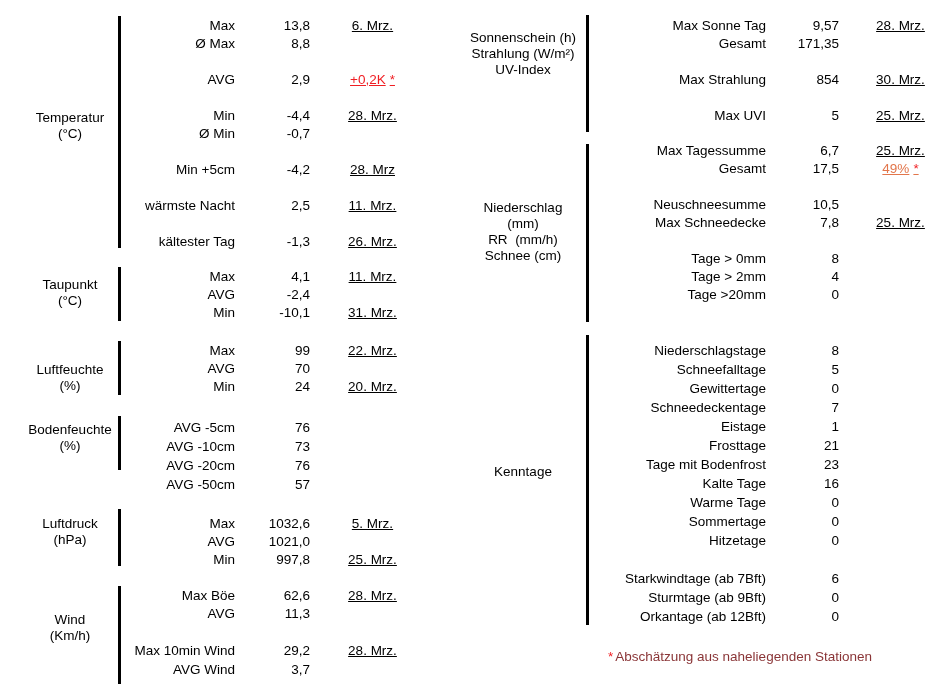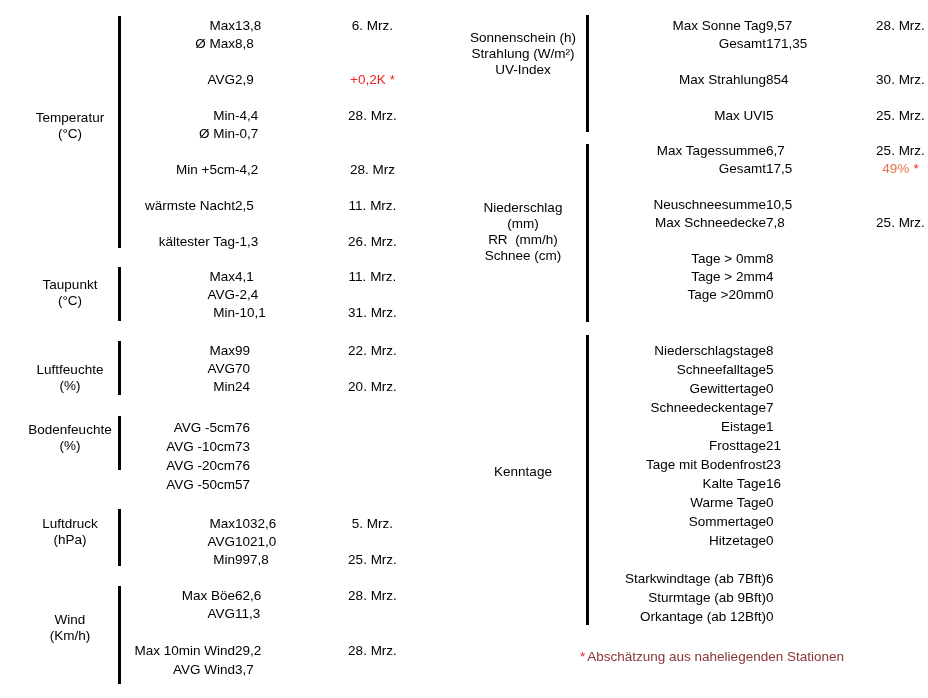--- a/index.html
+++ b/index.html
@@ -30,31 +30,31 @@
   .vbar{position:absolute;width:3px;background:var(--ink);}
   .left .vbar{left:118px;}
   .right .vbar{left:586px;}
   .rows{position:absolute;}
   .left .rows{left:122px;width:338px;}
   .right .rows{left:614px;width:338px;}
   .row{display:flex;align-items:center;height:var(--rh,18px);}
   .c-label{text-align:right;white-space:pre;}
   .left .c-label{width:113px;}
   .right .c-label{width:152px;}
-  .c-value{text-align:left;white-space:pre;}
+  .c-value{text-align:right;white-space:pre;}
   .left .c-value{width:75px;}
   .right .c-value{width:73px;}
-  .c-date{text-align:center;white-space:pre;}
+  .c-date{text-align:center;white-space:pre;text-decoration:underline;}
   .left .c-date{width:125px;}
   .right .c-date{width:113px;padding-left:10px;box-sizing:border-box;}
   .c-date.red{color:var(--red);}
   .c-date.orange{color:var(--orange);}
   .star{color:var(--red);margin-left:4px;}
   .footnote{
-    position:absolute;left:580px;top:649px;
+    position:absolute;left:608px;top:649px;
     color:var(--footnote);
   }
   .footnote .fstar{color:var(--red);margin-right:2px;}
 </style>
 </head>
 <body>
 
 <div class="sheet">
 
   <div class="section left">

